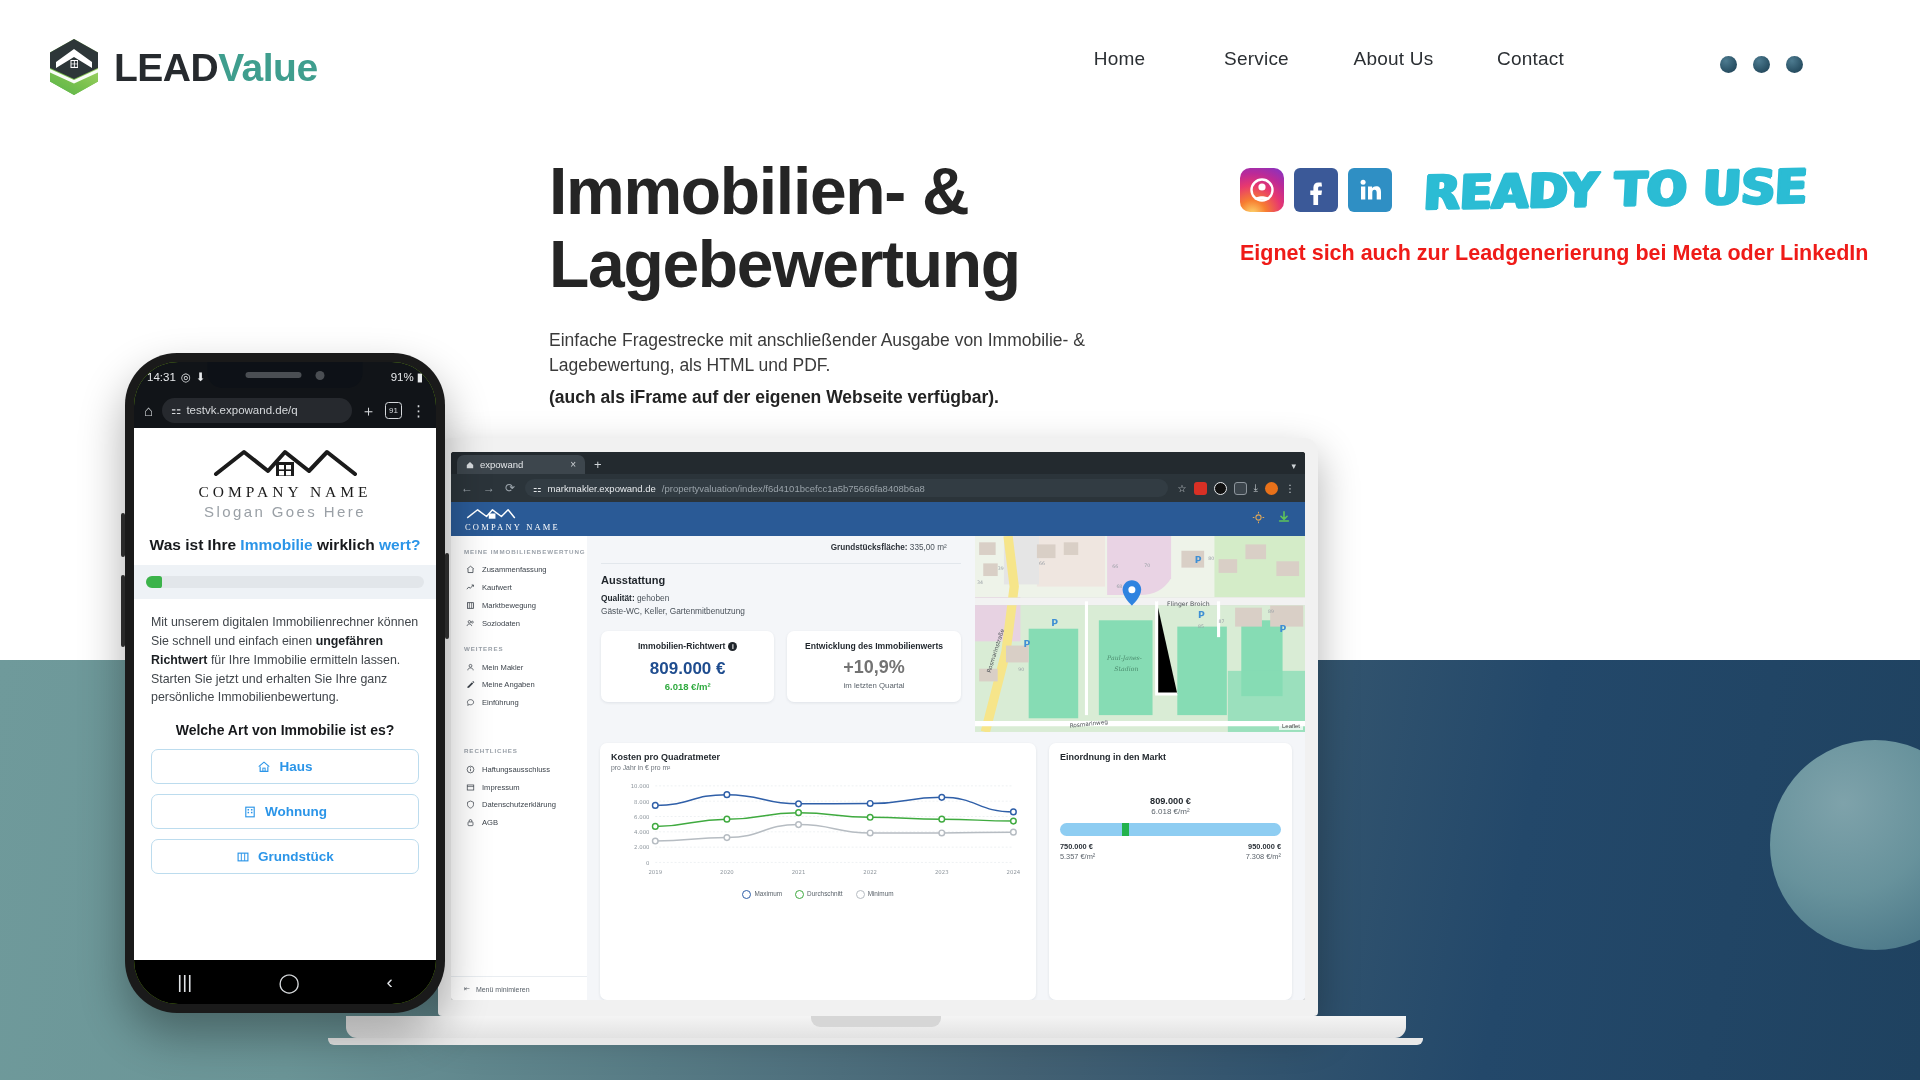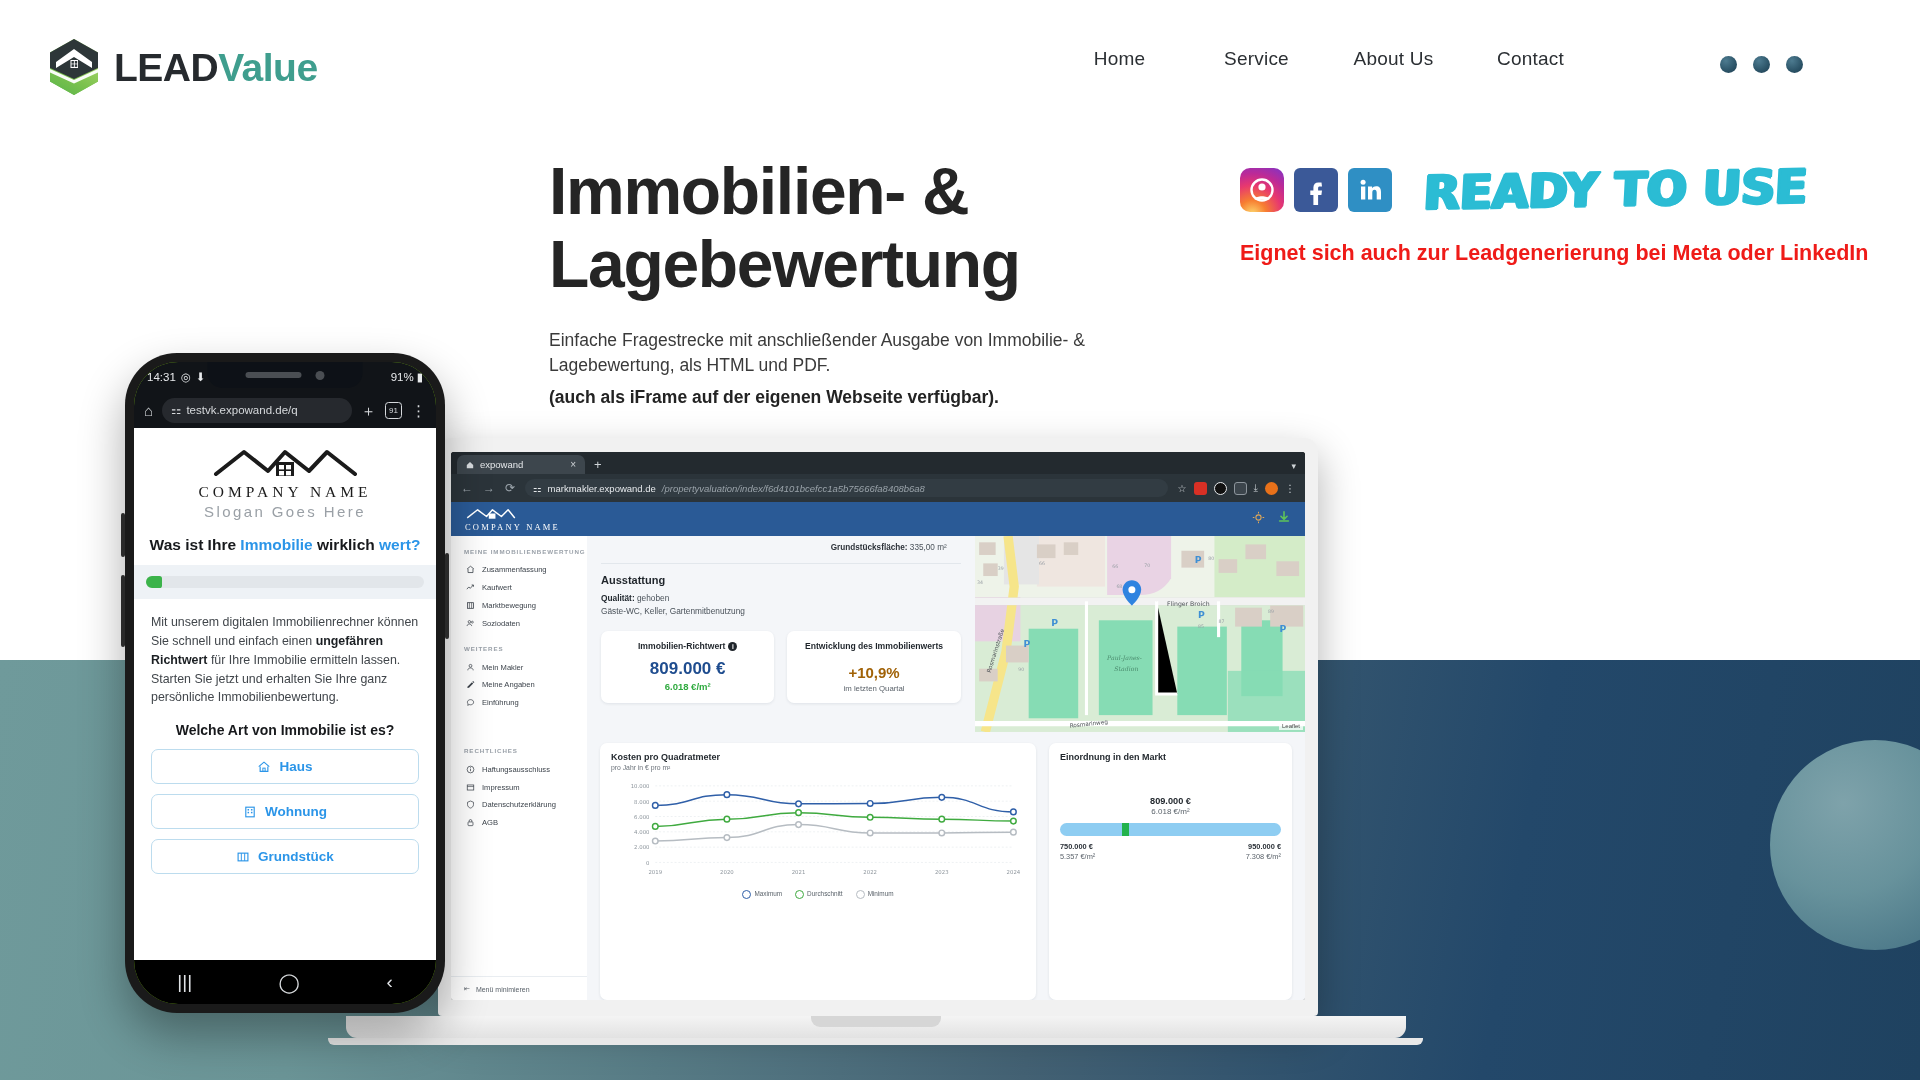--- a/index.html
+++ b/index.html
@@ -172,21 +172,21 @@
   .br-plus { color:#cfd4d8; font-size:13px; margin-left:9px; margin-bottom:2px; }
   .br-caret { position:absolute; right:9px; bottom:3px; color:#cfd4d8; font-size:9px; }
   .br-addr {
     height:28px; background:#2b343a; display:flex; align-items:center; gap:10px; padding:0 10px;
   }
   .br-nav { color:#9aa3aa; font-size:12px; }
   .br-url {
     flex:1; height:18px; background:#323c43; border-radius:9px; display:flex; align-items:center;
     gap:6px; padding:0 8px; font-size:9.5px; color:#e6e9ec; overflow:hidden; white-space:nowrap;
   }
-  .br-url .dim { color:#9aa3aa;font-style:italic; }
+  .br-url .dim { color:#9aa3aa; }
   .br-ext { display:flex; align-items:center; gap:7px; }
   .br-ext span { font-size:10px; color:#cfd4d8; }
   .chip { width:13px; height:13px; border-radius:3px; display:inline-block; }
 
   
   .app-head {
     height:34px; background:#2a5a96; display:flex; align-items:center; padding:0 14px; color:#fff;
   }
   .app-head .ah-logo { font-family:"Liberation Serif", serif; font-size:8.5px; letter-spacing:2.2px; line-height:1.2; }
   .app-head .ah-right { margin-left:auto; display:flex; align-items:center; gap:12px; }
@@ -211,21 +211,21 @@
   .ml-kv { font-size:8.3px; color:#4a525a; margin-top:6px; line-height:1.55; }
   .ml-kv b { color:#222930; }
   .kpis { display:flex; gap:13px; margin-top:13px; }
   .kpi {
     background:#fff; border-radius:7px; padding:10px 8px; text-align:center; flex:1;
     box-shadow:0 1px 3px rgba(10,30,60,.09);
   }
   .kpi-t { font-size:8.6px; font-weight:700; color:#1f252b; line-height:1.32; }
   .kpi-v { font-size:17px; font-weight:800; color:#1f4d8f; margin-top:7px; }
   .kpi-s { font-size:9.5px; font-weight:700; color:#2faa3f; margin-top:2px; }
-  .kpi-big { font-size:15px; font-weight:800; color:#a16207; margin-top:12px; }
+  .kpi-big { font-size:18px; font-weight:800; color:#737373; margin-top:5px; }
   .kpi-note { font-size:7.8px; color:#5b636b; margin-top:3px; }
   .info-dot {
     display:inline-block; width:9px; height:9px; border-radius:50%; background:#1f252b; color:#fff;
     font-size:6.5px; line-height:9px; text-align:center; vertical-align:middle; margin-left:3px; font-weight:700;
   }
 
   .main-map { flex:1; position:relative; background:#e8f1e4; overflow:hidden; }
   .leaflet-tag {
     position:absolute; right:2px; bottom:2px; background:rgba(255,255,255,.75);
     font-size:6px; color:#444; padding:1px 3px;

